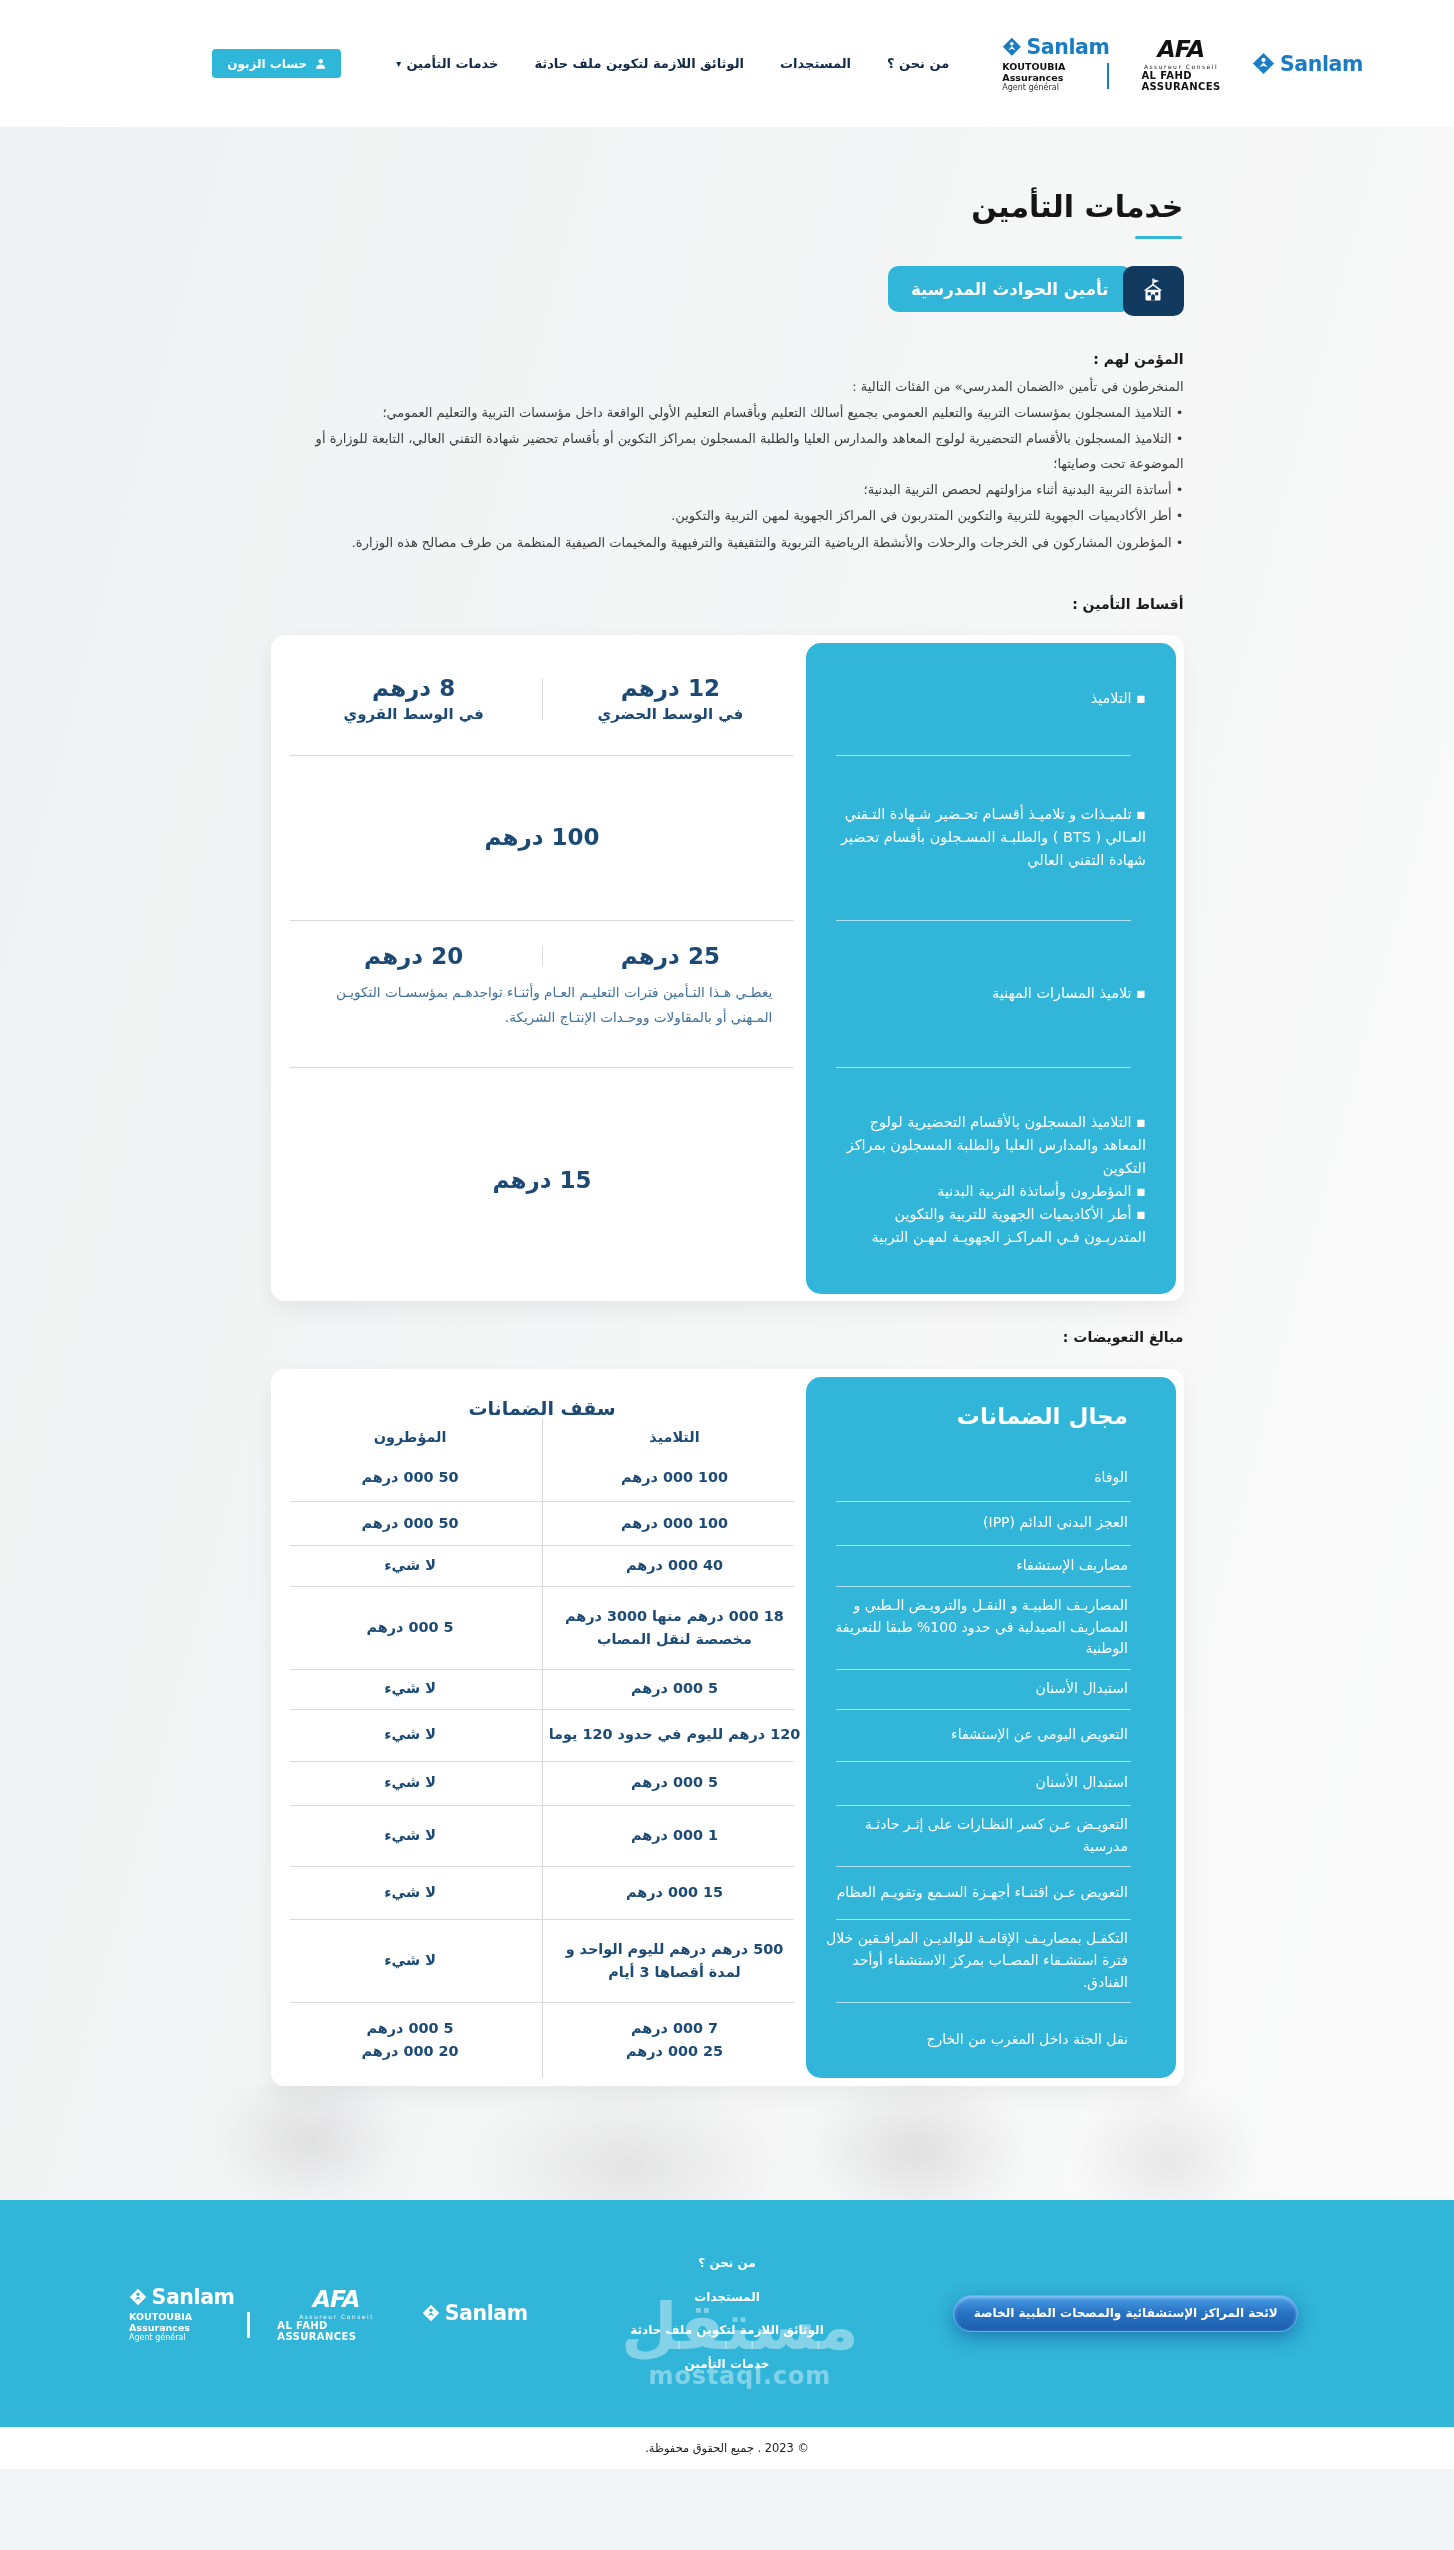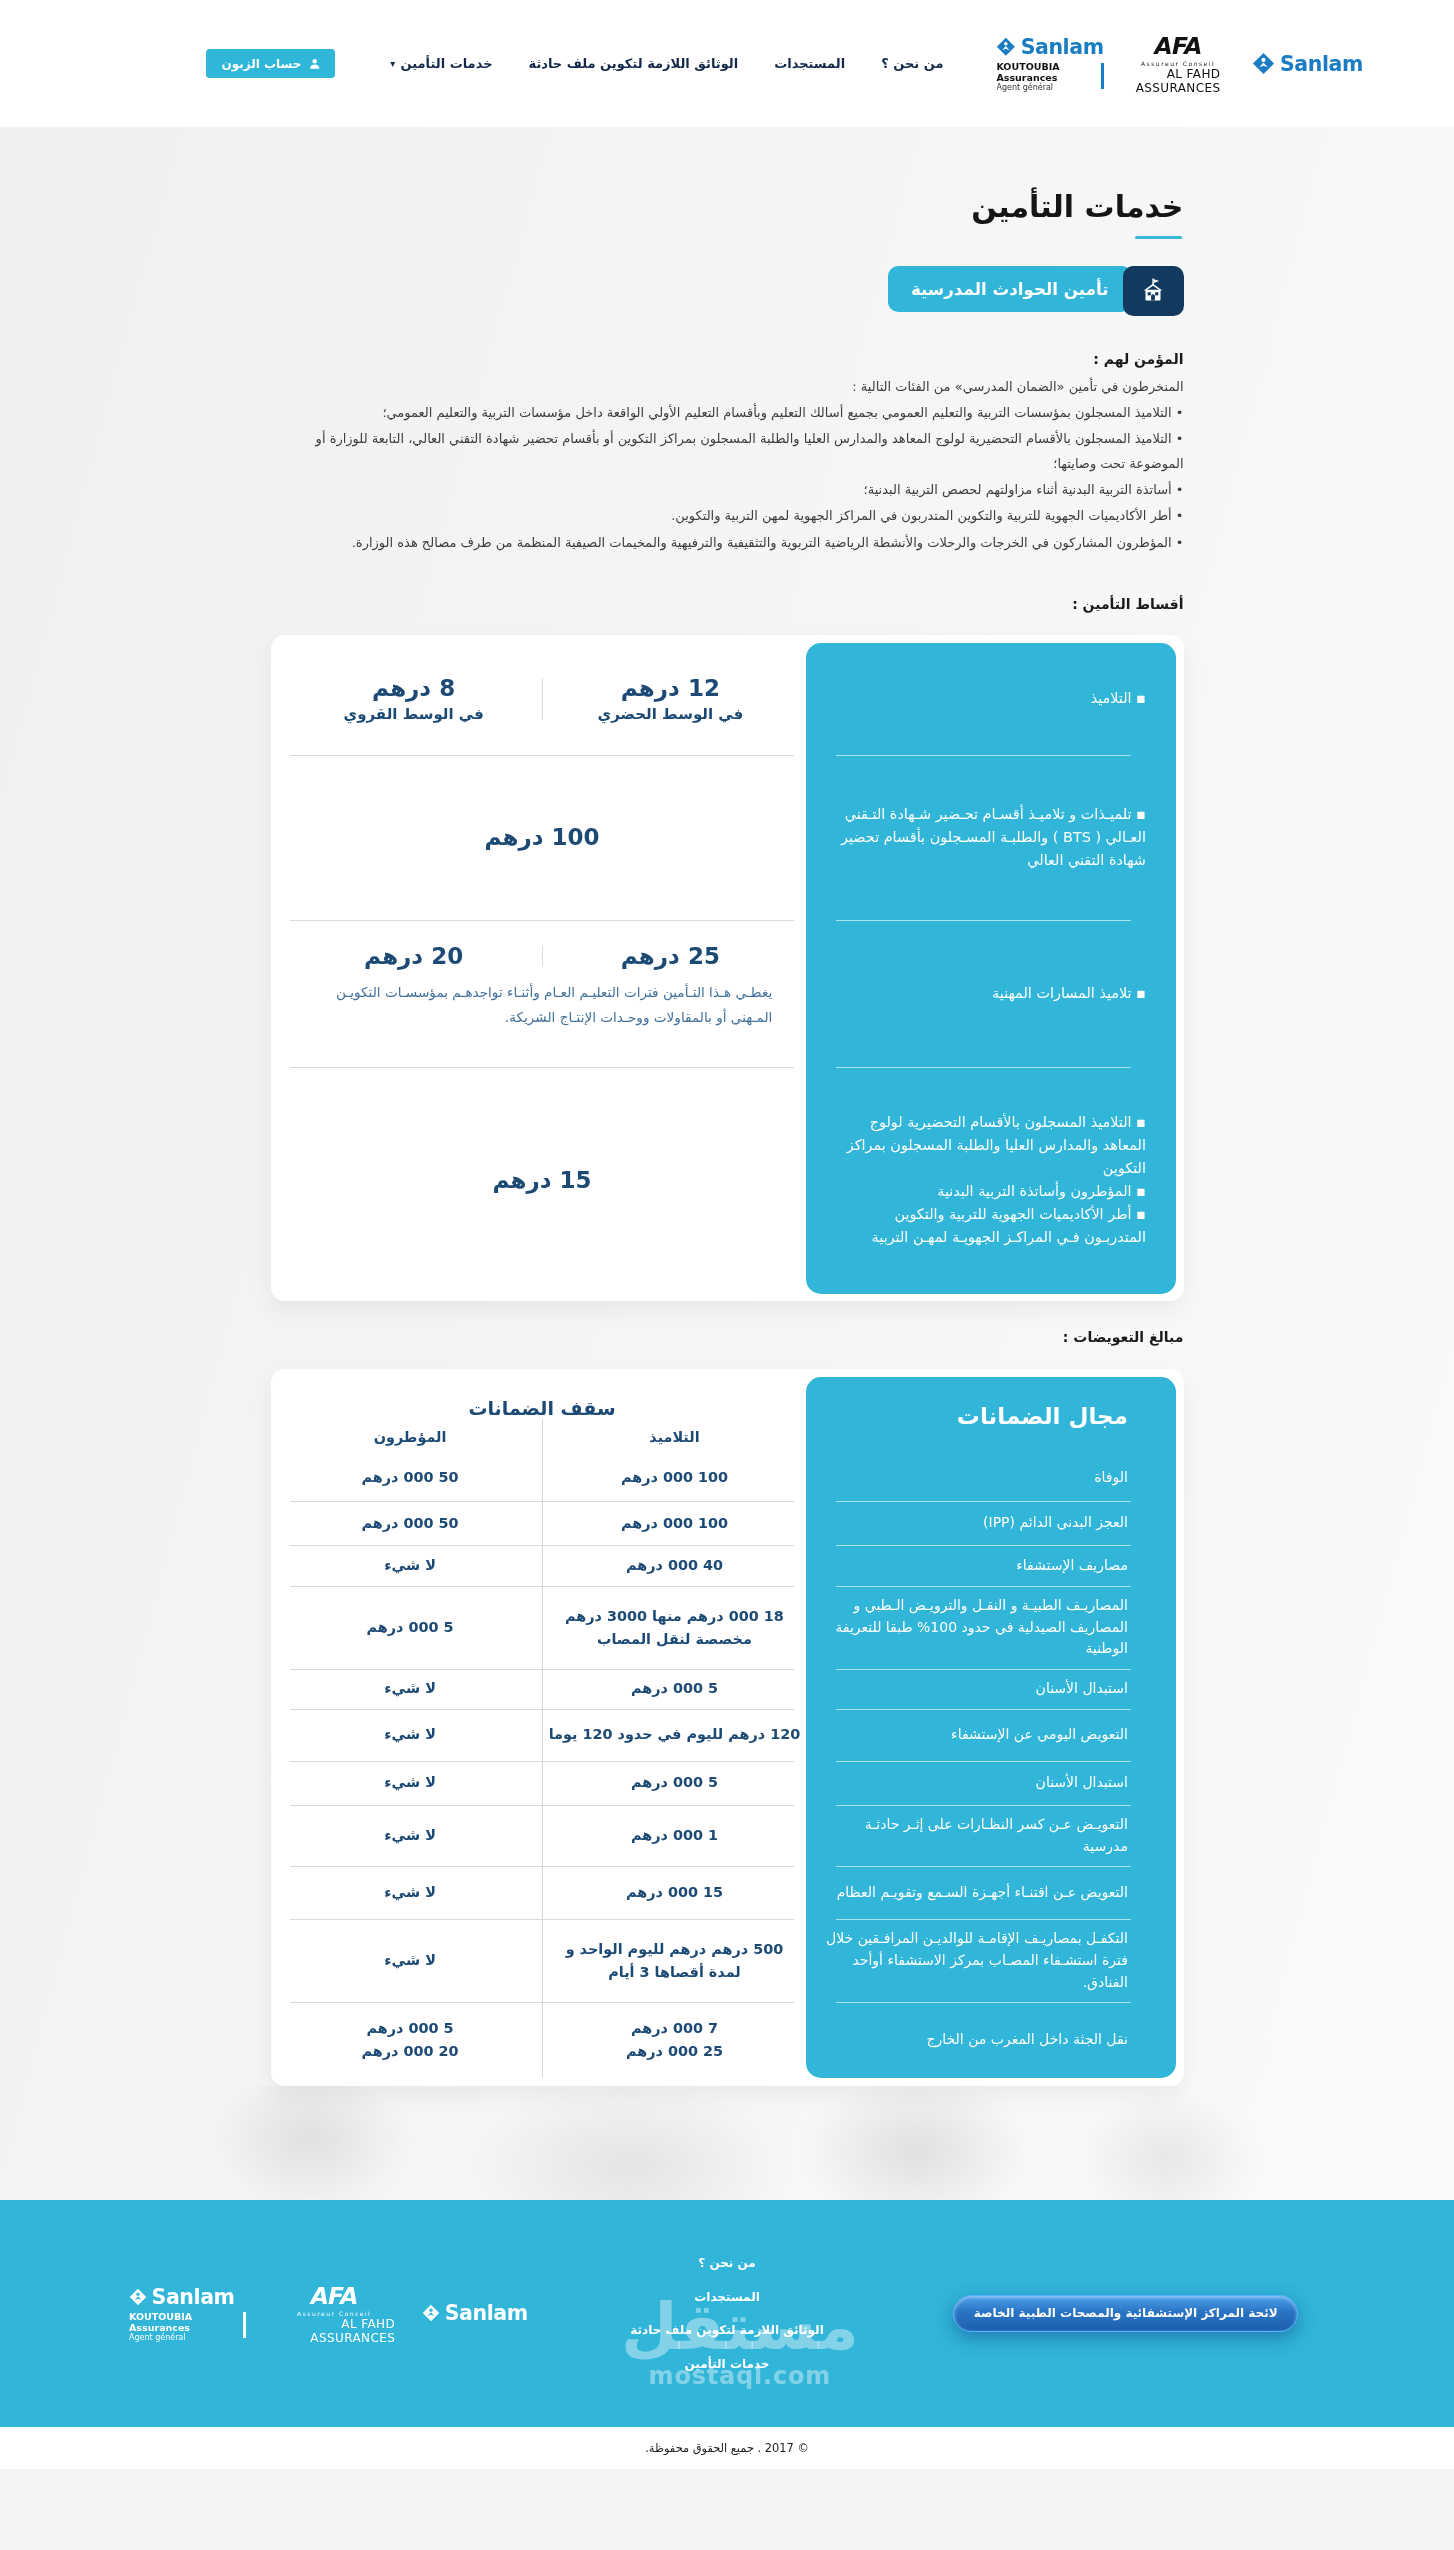--- a/index.html
+++ b/index.html
@@ -20,21 +20,21 @@
   .logo{display:flex;flex-direction:column;align-items:flex-start;direction:ltr;}
   .logo .top{display:flex;align-items:center;gap:4.5px;}
   .logo .word{font-weight:bold;font-size:20.5px;color:#1a7cc2;letter-spacing:-0.4px;}
   .logo .sub1{font-size:9.5px;font-weight:bold;color:#111;margin-top:1.5px;}
   .logo .sub2{font-size:8px;color:#333;}
   .logo .subwrap{display:flex;align-items:center;gap:6px;}
   .logo .bar{width:3.8px;height:26px;background:#1a7cc2;}
   .afa{display:flex;flex-direction:column;align-items:center;direction:ltr;}
   .afa .big{font-size:23.5px;font-weight:900;color:#111;letter-spacing:-0.8px;font-style:italic;}
   .afa .s1{font-size:6px;letter-spacing:1.5px;color:#222;}
-  .afa .s2{font-size:12px;font-weight:normal;color:#111;letter-spacing:0.4px;text-align:right;}
+  .afa .s2{font-size:10px;font-weight:bold;color:#111;letter-spacing:0.4px;}
   .nav{display:flex;align-items:center;gap:36px;margin-right:21px;}
   .nav-item{font-size:13px;font-weight:bold;color:#12294a;cursor:pointer;white-space:nowrap;display:flex;align-items:center;gap:5.3px;}
   .caret{font-size:9.8px;color:#12294a;}
   .client-btn{
     background:#2fb7da;color:#fff;border:none;border-radius:3.8px;
     font-family:inherit;font-size:12px;font-weight:bold;
     padding:7.6px 15px;display:flex;align-items:center;gap:7.6px;cursor:pointer;
     margin-right:23px;white-space:nowrap;
   }
   
@@ -421,15 +421,15 @@
     </div>
   </div>
 
   <div class="watermark">
     <div class="wm-ar">مستقل</div>
     <div class="wm-en">mostaql.com</div>
   </div>
 </div>
 
 <div class="copyright">
-  <span>© 2017 . جميع الحقوق محفوظة.</span>
+  <span>© 2023 . جميع الحقوق محفوظة.</span>
 </div>
 
 
 </body></html>

